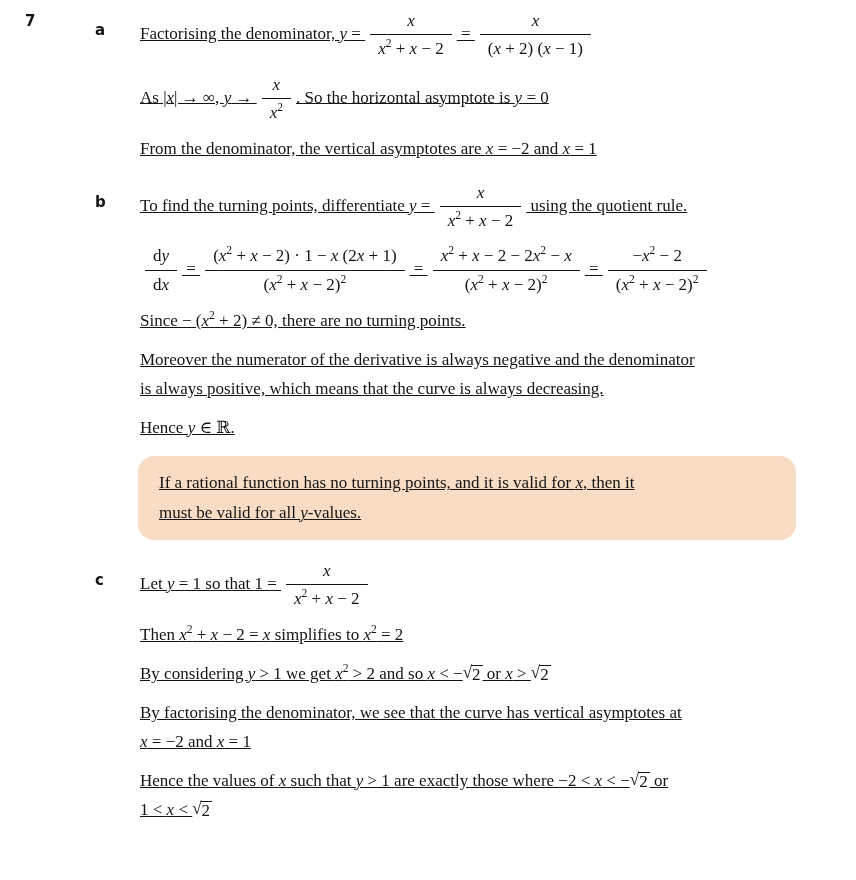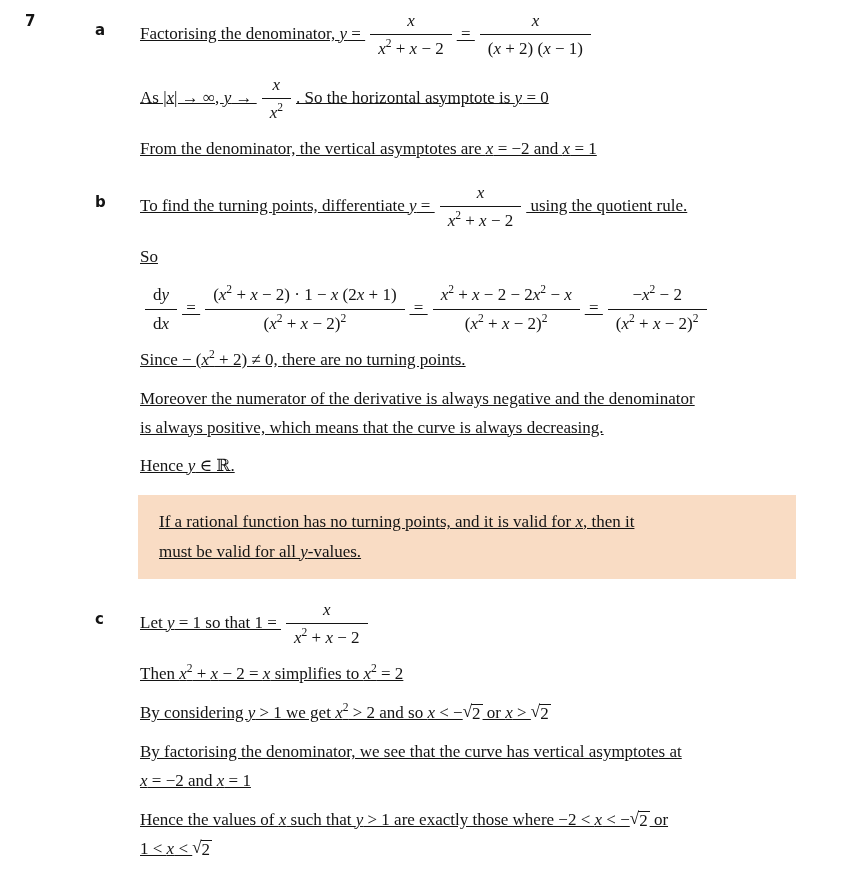--- a/index.html
+++ b/index.html
@@ -30,21 +30,21 @@
   }
   .fnum{display:block;border-bottom:1.4px solid currentColor;padding:0 8px 3px 8px;line-height:1.25;}
   .fden{display:block;padding:3px 8px 0 8px;line-height:1.25;}
   .sqrt{white-space:nowrap;}
   .rsign{display:inline-block;transform:translateY(-1px);}
   .rcand{
     display:inline-block;border-top:1.4px solid currentColor;
     padding:0 2px 0 1px;line-height:1.1;margin-left:-1px;transform:translateY(1px);
   }
   .callout{
-    border-radius:0;
+    border-radius:16px;
     padding:12px 21px;
     width:616px;
     margin:14px 0 12px -2px;
     line-height:1.75;
   }
 </style>
 </head>
 <body style="color: rgb(20, 20, 20);">
 
 <div class="page">
@@ -55,21 +55,20 @@
         <div class="pbody">
           <div class="line">Factorising the denominator, <span class="it">y</span> = <span class="frac"><span class="fnum"><span class="it">x</span></span><span class="fden"><span class="it">x</span><sup>2</sup> + <span class="it">x</span> − 2</span></span> = <span class="frac"><span class="fnum"><span class="it">x</span></span><span class="fden">(<span class="it">x</span> + 2) (<span class="it">x</span> − 1)</span></span></div>
           <div class="line">As |<span class="it">x</span>| → ∞, <span class="it">y</span> → <span class="frac"><span class="fnum"><span class="it">x</span></span><span class="fden"><span class="it">x</span><sup>2</sup></span></span>. So the horizontal asymptote is <span class="it">y</span> = 0</div>
           <div class="line">From the denominator, the vertical asymptotes are <span class="it">x</span> = −2 and <span class="it">x</span> = 1</div>
         </div>
       </section>
       <section class="part">
         <div class="plabel">b</div>
         <div class="pbody">
           <div class="line">To find the turning points, differentiate <span class="it">y</span> = <span class="frac"><span class="fnum"><span class="it">x</span></span><span class="fden"><span class="it">x</span><sup>2</sup> + <span class="it">x</span> − 2</span></span> using the quotient rule.</div>
-          <div class="line">So</div>
           <div class="line"><span class="frac"><span class="fnum">d<span class="it">y</span></span><span class="fden">d<span class="it">x</span></span></span> = <span class="frac"><span class="fnum">(<span class="it">x</span><sup>2</sup> + <span class="it">x</span> − 2) · 1 − <span class="it">x</span> (2<span class="it">x</span> + 1)</span><span class="fden">(<span class="it">x</span><sup>2</sup> + <span class="it">x</span> − 2)<sup>2</sup></span></span> = <span class="frac"><span class="fnum"><span class="it">x</span><sup>2</sup> + <span class="it">x</span> − 2 − 2<span class="it">x</span><sup>2</sup> − <span class="it">x</span></span><span class="fden">(<span class="it">x</span><sup>2</sup> + <span class="it">x</span> − 2)<sup>2</sup></span></span> = <span class="frac"><span class="fnum">−<span class="it">x</span><sup>2</sup> − 2</span><span class="fden">(<span class="it">x</span><sup>2</sup> + <span class="it">x</span> − 2)<sup>2</sup></span></span></div>
           <div class="line">Since − (<span class="it">x</span><sup>2</sup> + 2) ≠ 0, there are no turning points.</div>
           <div class="line">Moreover the numerator of the derivative is always negative and the denominator<br>is always positive, which means that the curve is always decreasing.</div>
           <div class="line">Hence <span class="it">y</span> ∈ ℝ.</div>
           <div class="line callout" style="background: rgb(249, 220, 196);">If a rational function has no turning points, and it is valid for <span class="it">x</span>, then it<br>must be valid for all <span class="it">y</span>-values.</div>
         </div>
       </section>
       <section class="part">
         <div class="plabel">c</div>
         <div class="pbody">

